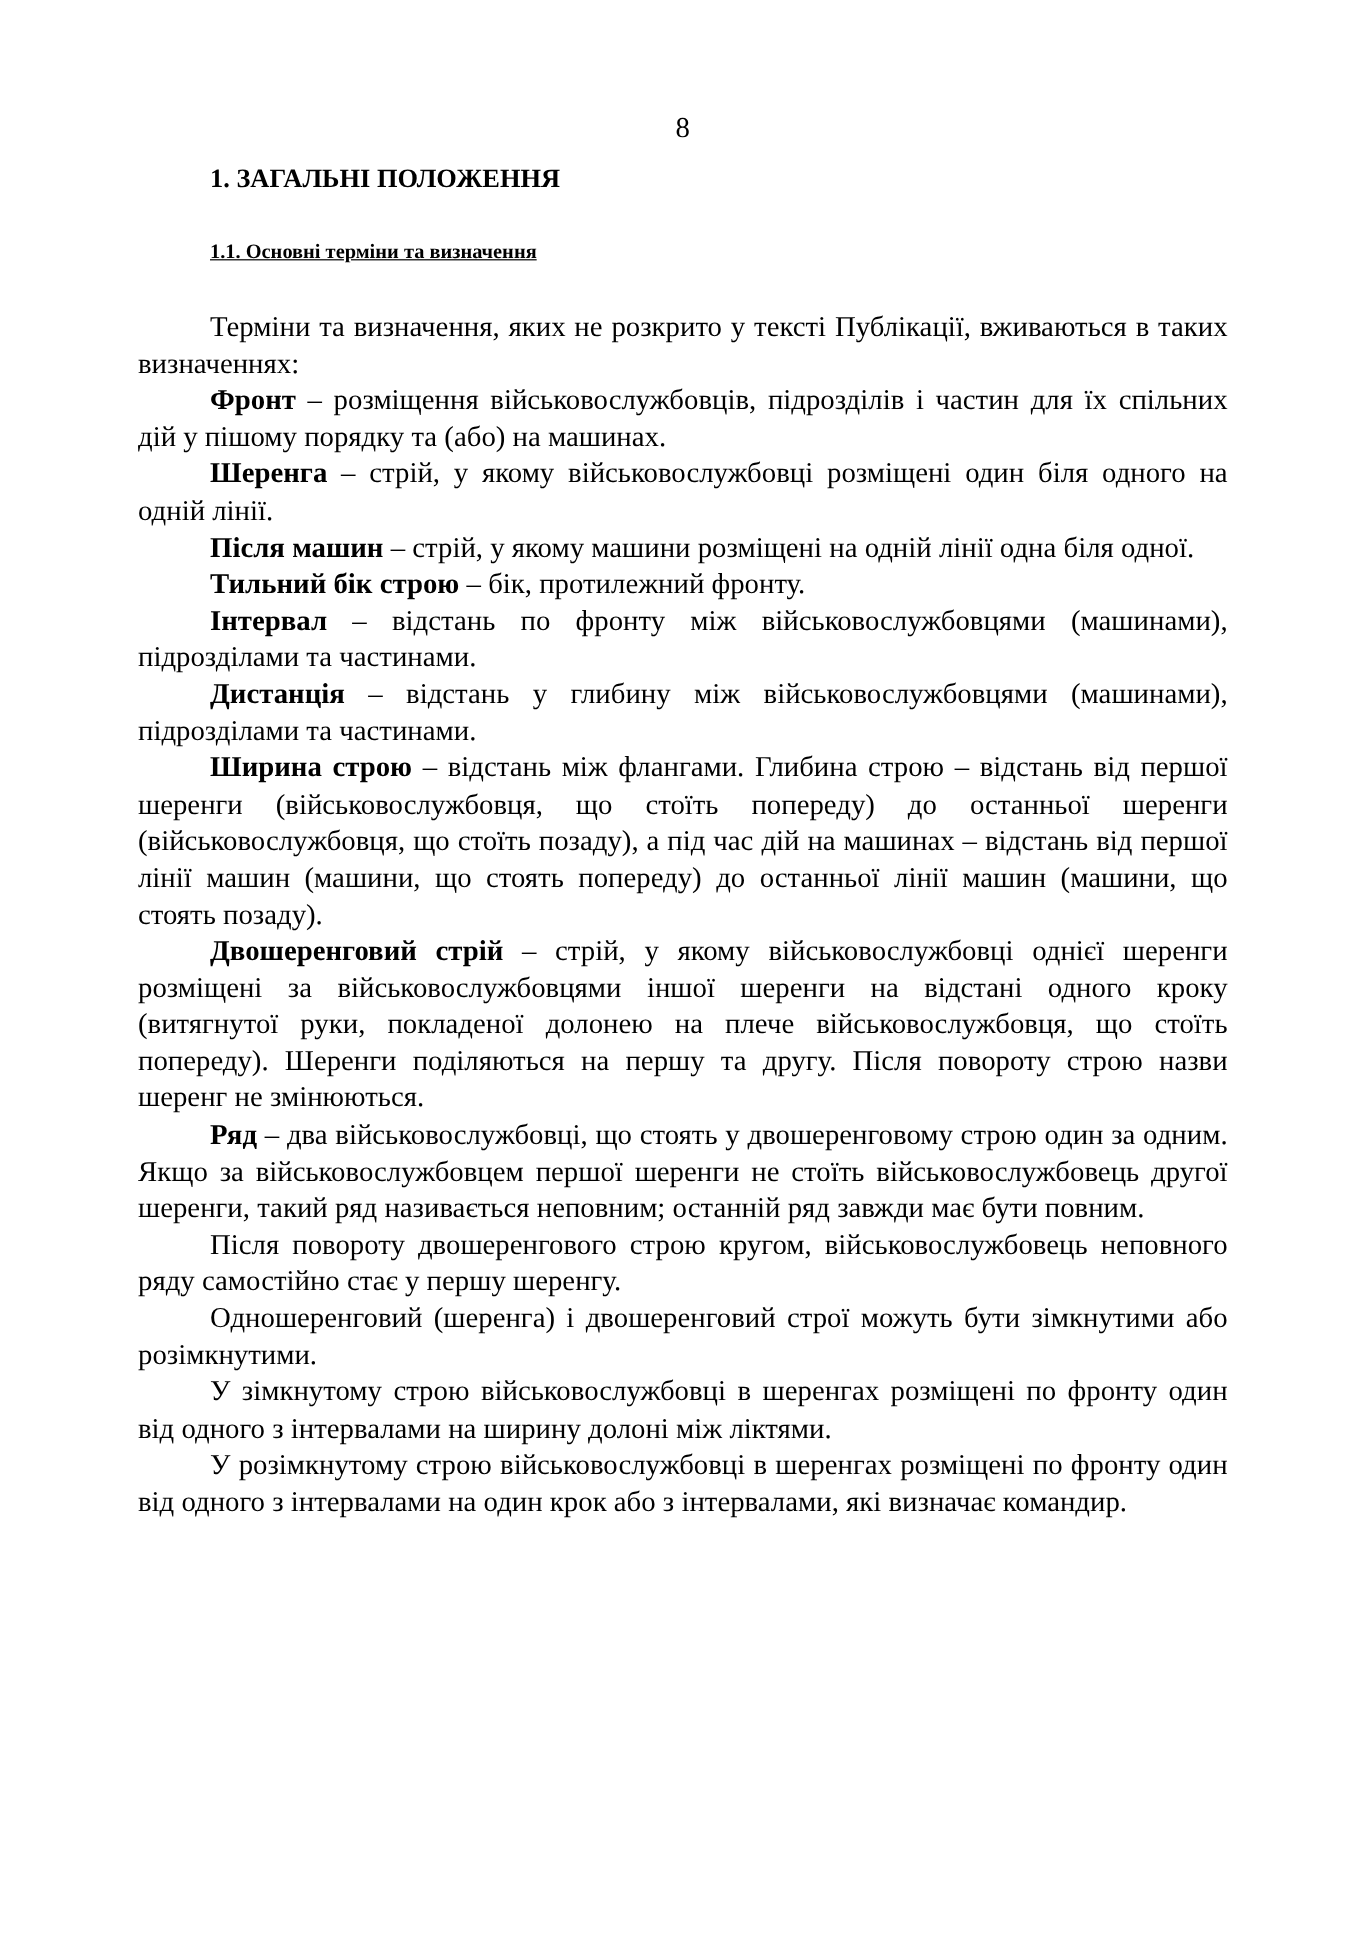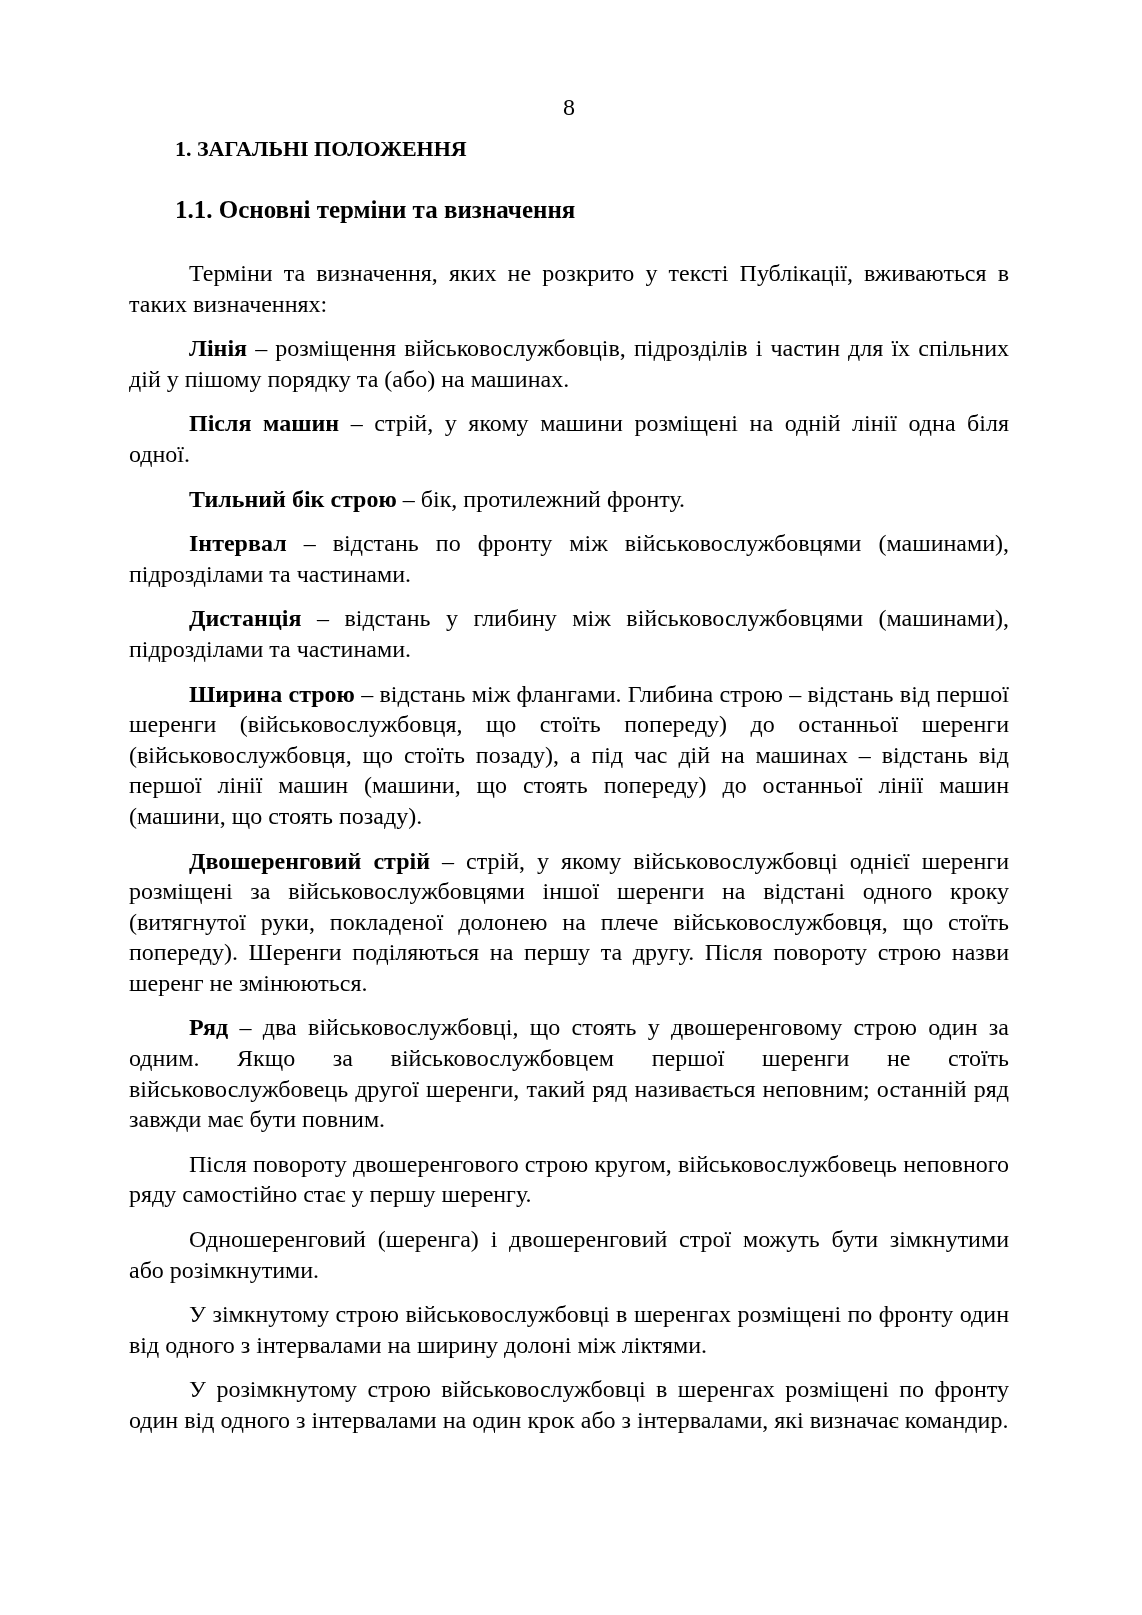--- a/index.html
+++ b/index.html
@@ -29,52 +29,54 @@
     font-weight: normal;
   }
   .heading {
     font-size: 22px;
     font-weight: bold;
     line-height: 30px;
     margin: 12px 0 0 0;
     text-indent: 60px;
   }
   .subheading {
-    font-size: 25px;
+    font-size: 17px;
     font-weight: bold;
     line-height: 30px;
     margin: 31px 0 0 0;
     text-indent: 60px;
+    text-decoration: underline;
   }
   .paragraphs {
     margin-top: 33px;
     font-size: 24px;
     line-height: 30.6px;
     text-align: justify;
   }
   .para {
-    margin: 14px;
+    margin: 0;
     padding: 0;
     text-indent: 60px;
   }
   .para b {
     font-weight: bold;
   }
 </style>
 </head>
 <body>
 
 <div class="page">
   <div class="content">
     <div class="pagenum">8</div>
     <h1 class="heading">1. ЗАГАЛЬНІ ПОЛОЖЕННЯ</h1>
     <h2 class="subheading">1.1. Основні терміни та визначення</h2>
     <div class="paragraphs">
         <p class="para">Терміни та визначення, яких не розкрито у тексті Публікації, вживаються в таких визначеннях:</p>
-        <p class="para"><b>Лінія</b> – розміщення військовослужбовців, підрозділів і частин для їх спільних дій у пішому порядку та (або) на машинах.</p>
+        <p class="para"><b>Фронт</b> – розміщення військовослужбовців, підрозділів і частин для їх спільних дій у пішому порядку та (або) на машинах.</p>
+        <p class="para"><b>Шеренга</b> – стрій, у якому військовослужбовці розміщені один біля одного на одній лінії.</p>
         <p class="para"><b>Після машин</b> – стрій, у якому машини розміщені на одній лінії одна біля одної.</p>
         <p class="para"><b>Тильний бік строю</b> – бік, протилежний фронту.</p>
         <p class="para"><b>Інтервал</b> – відстань по фронту між військовослужбовцями (машинами), підрозділами та частинами.</p>
         <p class="para"><b>Дистанція</b> – відстань у глибину між військовослужбовцями (машинами), підрозділами та частинами.</p>
         <p class="para"><b>Ширина строю</b> – відстань між флангами. Глибина строю – відстань від першої шеренги (військовослужбовця, що стоїть попереду) до останньої шеренги (військовослужбовця, що стоїть позаду), а під час дій на машинах – відстань від першої лінії машин (машини, що стоять попереду) до останньої лінії машин (машини, що стоять позаду).</p>
         <p class="para"><b>Двошеренговий стрій</b> – стрій, у якому військовослужбовці однієї шеренги розміщені за військовослужбовцями іншої шеренги на відстані одного кроку (витягнутої руки, покладеної долонею на плече військовослужбовця, що стоїть попереду). Шеренги поділяються на першу та другу. Після повороту строю назви шеренг не змінюються.</p>
         <p class="para"><b>Ряд</b> – два військовослужбовці, що стоять у двошеренговому строю один за одним. Якщо за військовослужбовцем першої шеренги не стоїть військовослужбовець другої шеренги, такий ряд називається неповним; останній ряд завжди має бути повним.</p>
         <p class="para">Після повороту двошеренгового строю кругом, військовослужбовець неповного ряду самостійно стає у першу шеренгу.</p>
         <p class="para">Одношеренговий (шеренга) і двошеренговий строї можуть бути зімкнутими або розімкнутими.</p>
         <p class="para">У зімкнутому строю військовослужбовці в шеренгах розміщені по фронту один від одного з інтервалами на ширину долоні між ліктями.</p>

